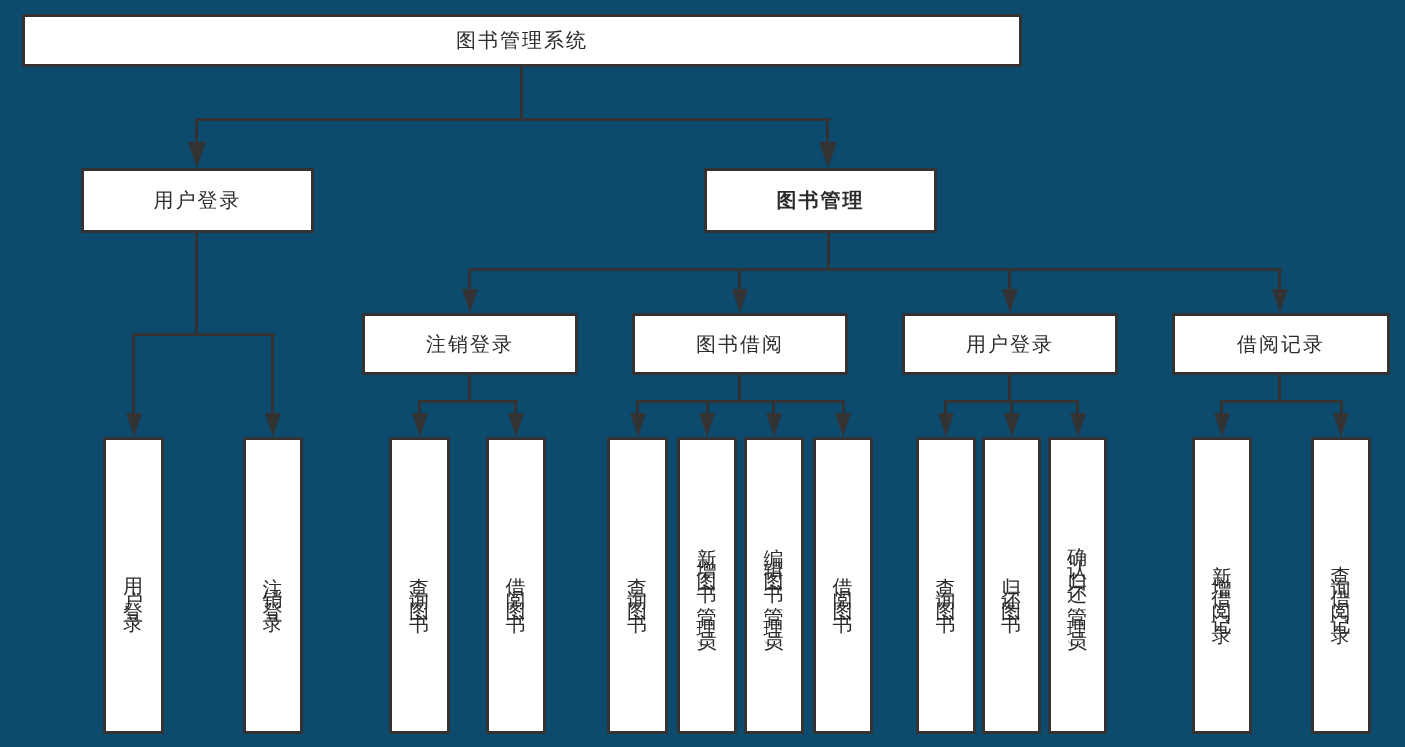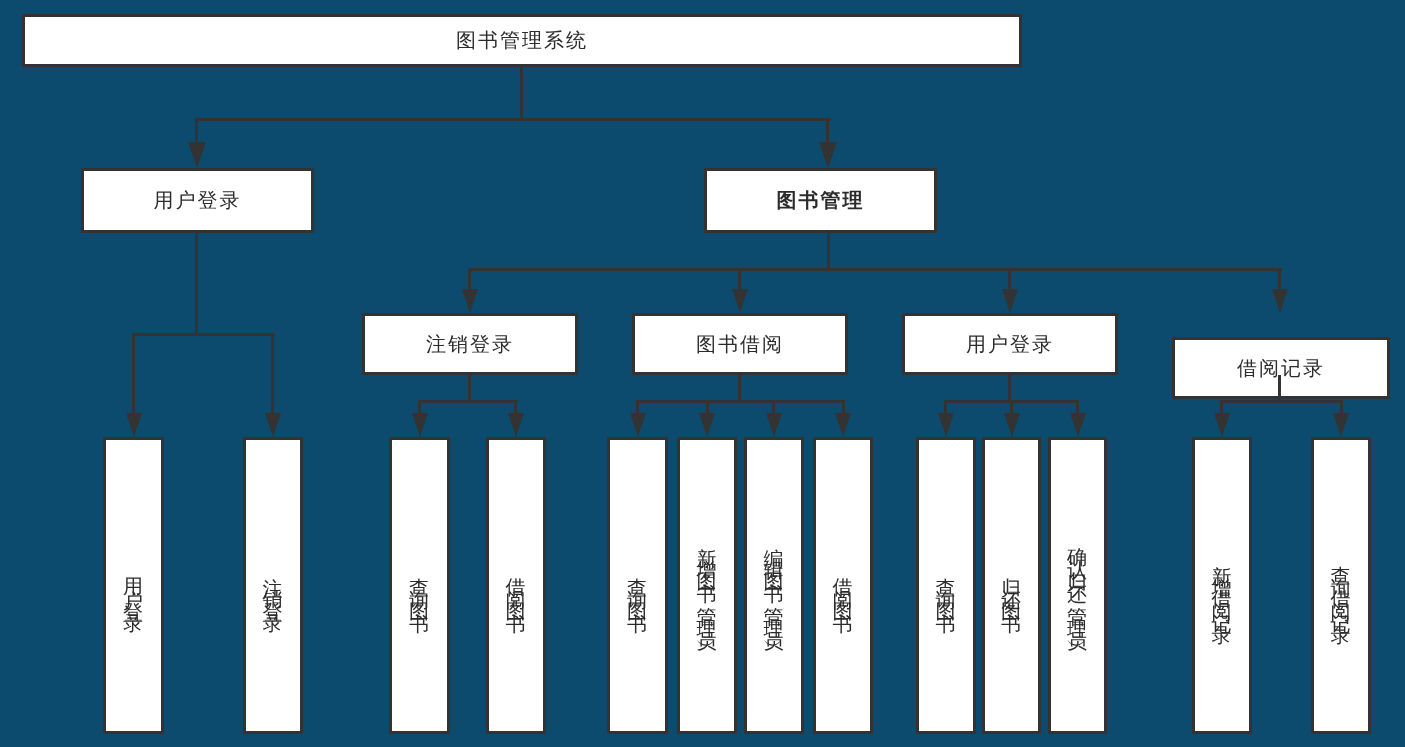--- a/index.html
+++ b/index.html
@@ -76,21 +76,21 @@
 
   <div class="box" style="left:362px;top:313px;width:216px;height:62px;">
     <span>注销登录</span>
   </div>
   <div class="box" style="left:632px;top:313px;width:216px;height:62px;">
     <span>图书借阅</span>
   </div>
   <div class="box" style="left:902px;top:313px;width:216px;height:62px;">
     <span>用户登录</span>
   </div>
-  <div class="box" style="left:1172px;top:313px;width:218px;height:62px;margin-top:24px;">
+  <div class="box" style="left:1172px;top:313px;width:218px;height:62px;">
     <span>借阅记录</span>
   </div>
 
   <div class="vline" style="left:468px;top:375px;height:28px;"></div>
   <div class="hline" style="left:418px;top:400px;width:100px;"></div>
   <div class="vline" style="left:418px;top:400px;height:15px;"></div>
   <div class="arrow" style="left:412px;top:413px;"></div>
   <div class="vline" style="left:514px;top:400px;height:15px;"></div>
   <div class="arrow" style="left:508px;top:413px;"></div>
 

